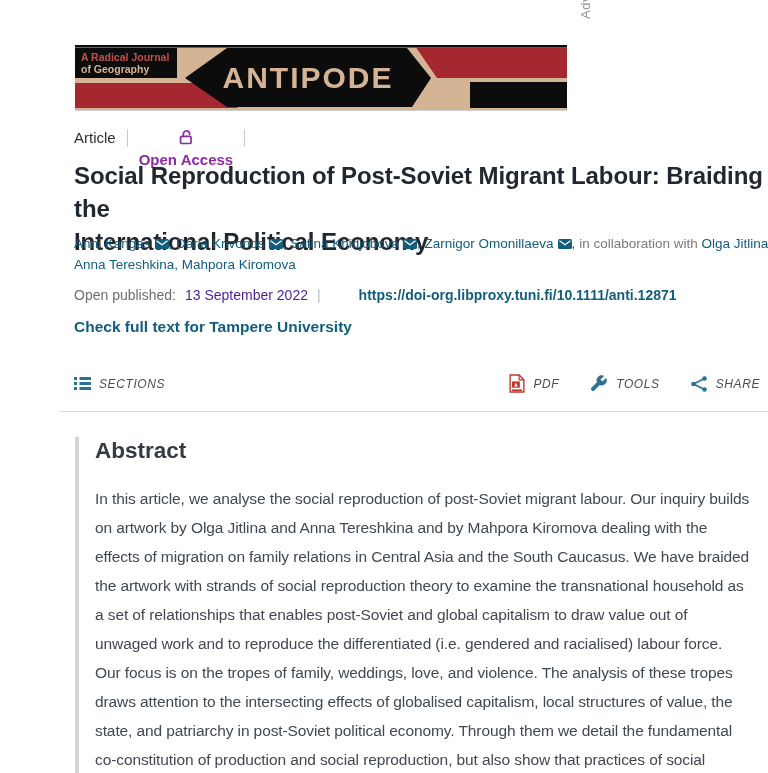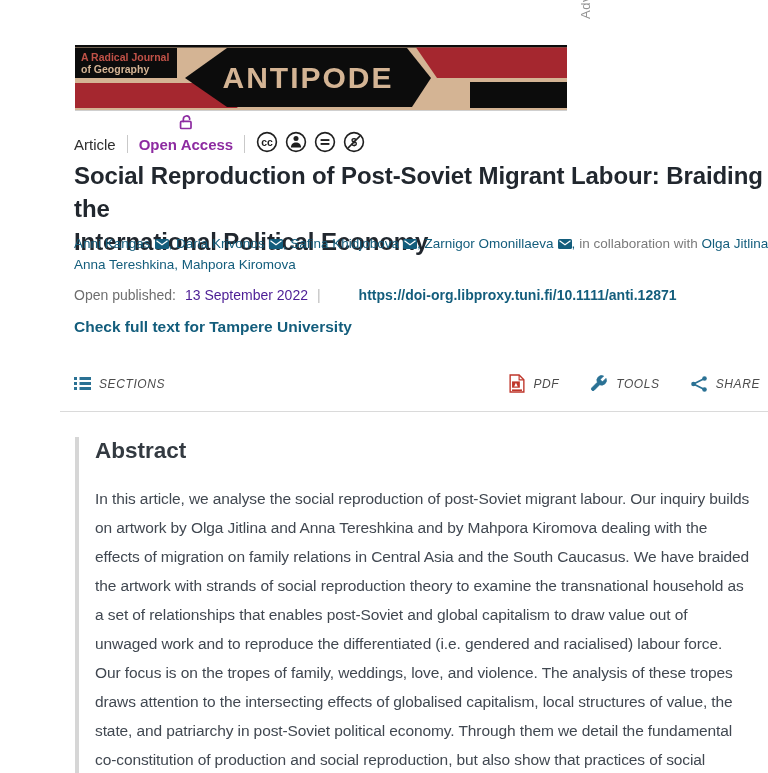--- a/index.html
+++ b/index.html
@@ -8,21 +8,21 @@
 
   
   .ad-label{position:absolute;left:578px;top:19px;transform:rotate(-90deg);
             transform-origin:0 0;font-size:13px;color:#929292;letter-spacing:.5px;white-space:nowrap;}
 
   
   .banner{position:absolute;left:75px;top:45px;width:492px;height:65px;border-bottom:1px solid #cfcfcf;cursor:pointer;}
   .banner svg{display:block;}
 
   
-  .meta-row{position:absolute;left:74px;top:129px;height:24px;display:flex;align-items:flex-end;gap:11px;}
+  .meta-row{position:absolute;left:74px;top:129px;height:24px;display:flex;align-items:flex-start;gap:11px;}
   .meta-article{font-size:15px;color:#2e2e2e;}
   .vdiv{width:1px;height:18px;background:#c9c9c9;}
   .oa{display:flex;align-items:center;gap:6px;flex-direction:column;}
   .oa-label{font-size:15px;font-weight:700;color:#8d2ba1;}
   .licenses{display:flex;align-items:center;gap:7px;}
 
   
   .title{position:absolute;left:74px;top:159px;width:692px;font-size:24px;line-height:33px;
          font-weight:700;color:#21272e;letter-spacing:-.1px;}
 
@@ -89,41 +89,20 @@
     <span class="meta-article">Article</span>
     <span class="vdiv"></span>
     <span class="oa">
       <svg width="14" height="16" viewBox="0 0 13 15">
         <rect x="1.4" y="7" width="9.8" height="6.6" rx="1" fill="none" stroke="#8d2ba1" stroke-width="1.6"></rect>
         <path d="M4,7 V4.9 A3,3 0 0 1 9.9,4.1 L9.9,4.9" fill="none" stroke="#8d2ba1" stroke-width="1.6" stroke-linecap="round"></path>
       </svg>
       <span class="oa-label">Open Access</span>
     </span>
     <span class="vdiv"></span>
-    <span class="licenses">
-      <svg width="22" height="22" viewBox="0 0 22 22">
-        <circle cx="11" cy="11" r="9.4" fill="none" stroke="#1f1f1f" stroke-width="1.6"></circle>
-        <text x="11" y="14.6" text-anchor="middle" font-family="Liberation Sans, sans-serif" font-size="10.5" font-weight="700" fill="#1f1f1f">cc</text>
-      </svg>
-      <svg width="22" height="22" viewBox="0 0 22 22">
-        <circle cx="11" cy="11" r="9.4" fill="none" stroke="#1f1f1f" stroke-width="1.6"></circle>
-        <circle cx="11" cy="7.6" r="2.5" fill="#1f1f1f"></circle>
-        <path d="M5.9,16.6 C5.9,13.3 8.1,11.5 11,11.5 C13.9,11.5 16.1,13.3 16.1,16.6 Z" fill="#1f1f1f"></path>
-      </svg>
-      <svg width="22" height="22" viewBox="0 0 22 22">
-        <circle cx="11" cy="11" r="9.4" fill="none" stroke="#1f1f1f" stroke-width="1.6"></circle>
-        <rect x="6.6" y="8.1" width="8.8" height="1.9" fill="#1f1f1f"></rect>
-        <rect x="6.6" y="12" width="8.8" height="1.9" fill="#1f1f1f"></rect>
-      </svg>
-      <svg width="22" height="22" viewBox="0 0 22 22">
-        <circle cx="11" cy="11" r="9.4" fill="none" stroke="#1f1f1f" stroke-width="1.6"></circle>
-        <text x="11" y="14.8" text-anchor="middle" font-family="Liberation Sans, sans-serif" font-size="11" font-weight="700" fill="#1f1f1f">$</text>
-        <line x1="4.9" y1="17.1" x2="17.1" y2="4.9" stroke="#1f1f1f" stroke-width="1.5"></line>
-      </svg>
-    </span>
   </div>
 
   <h1 class="title" style="margin:0;">
       <span style="display:block">Social Reproduction of Post-Soviet Migrant Labour: Braiding the</span>
       <span style="display:block">International Political Economy</span>
     </h1>
 
   <div class="authors">
     <span class="author-wrap"><a class="author">Anni Kangas</a><svg class="env" width="14" height="10" viewBox="0 0 14 10">
           <rect x="0" y="0" width="14" height="10" rx="1.5" fill="#135d7c"></rect>

